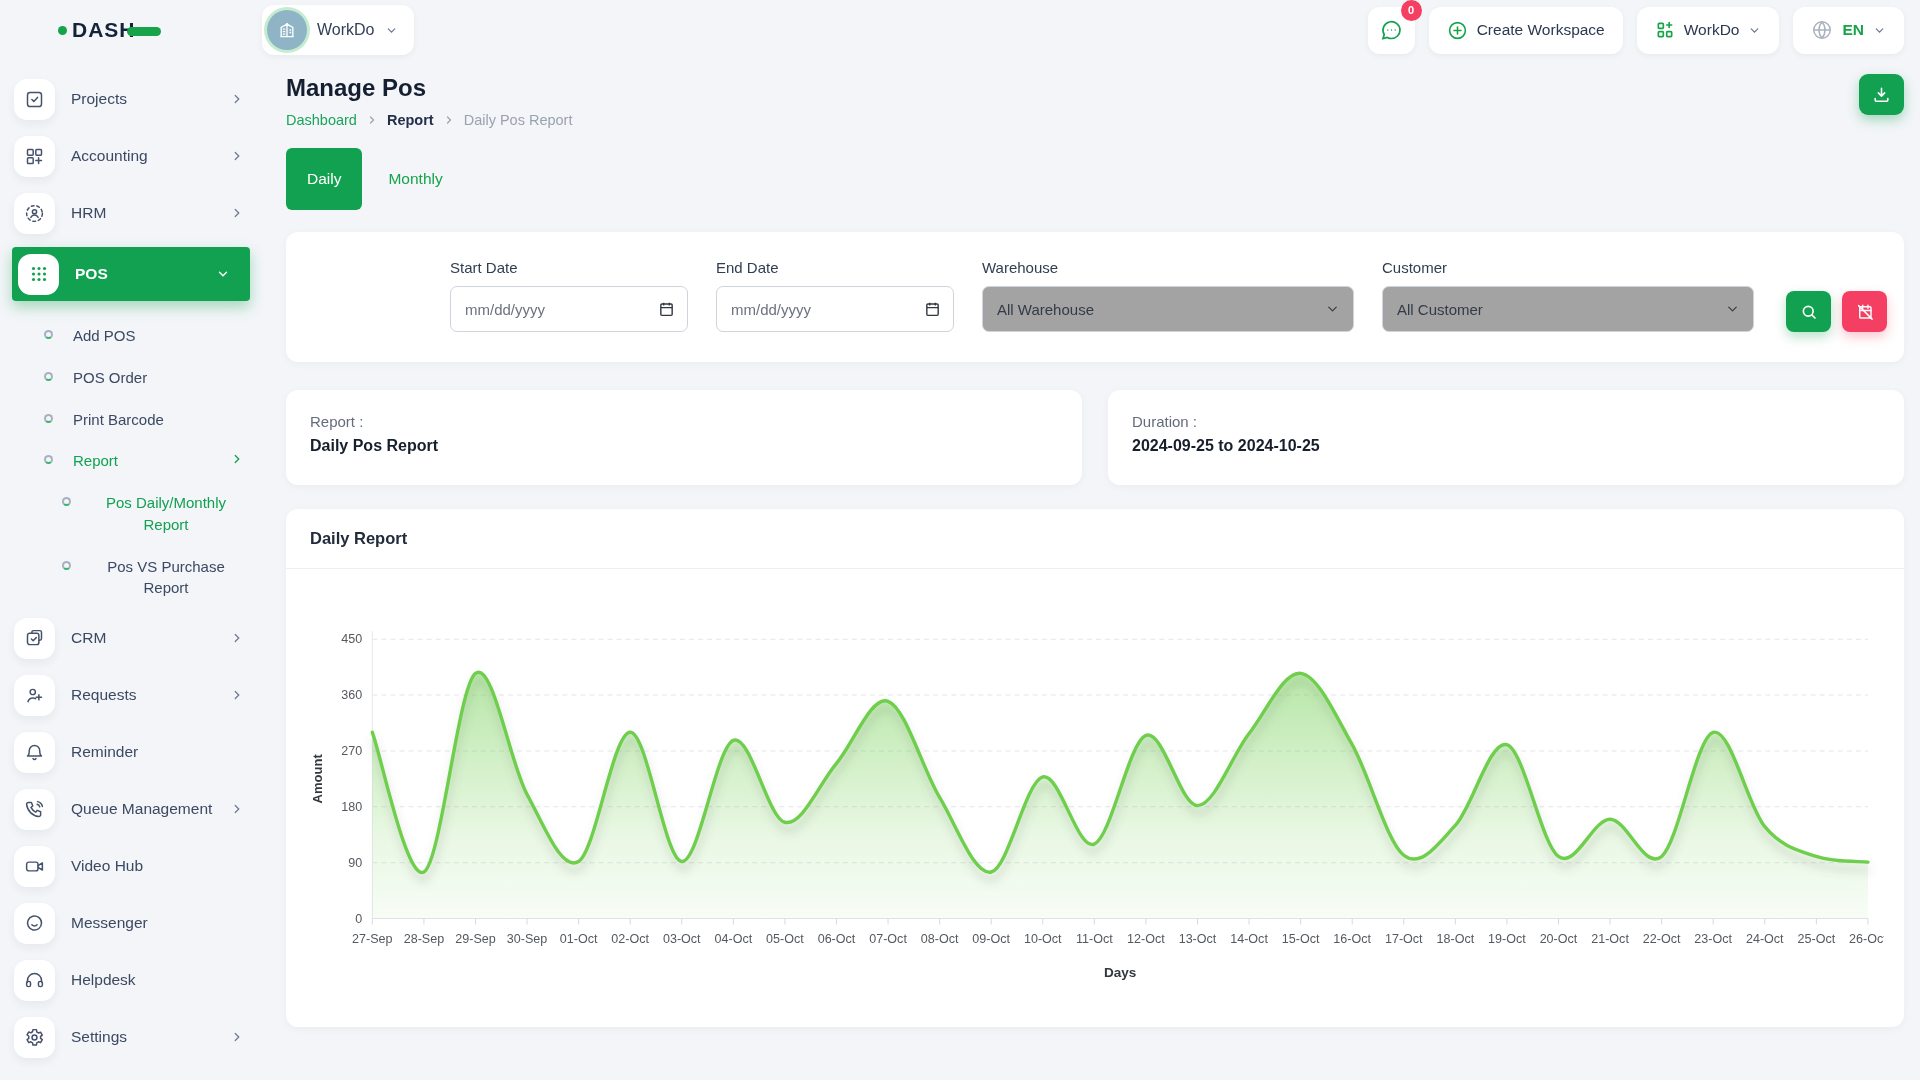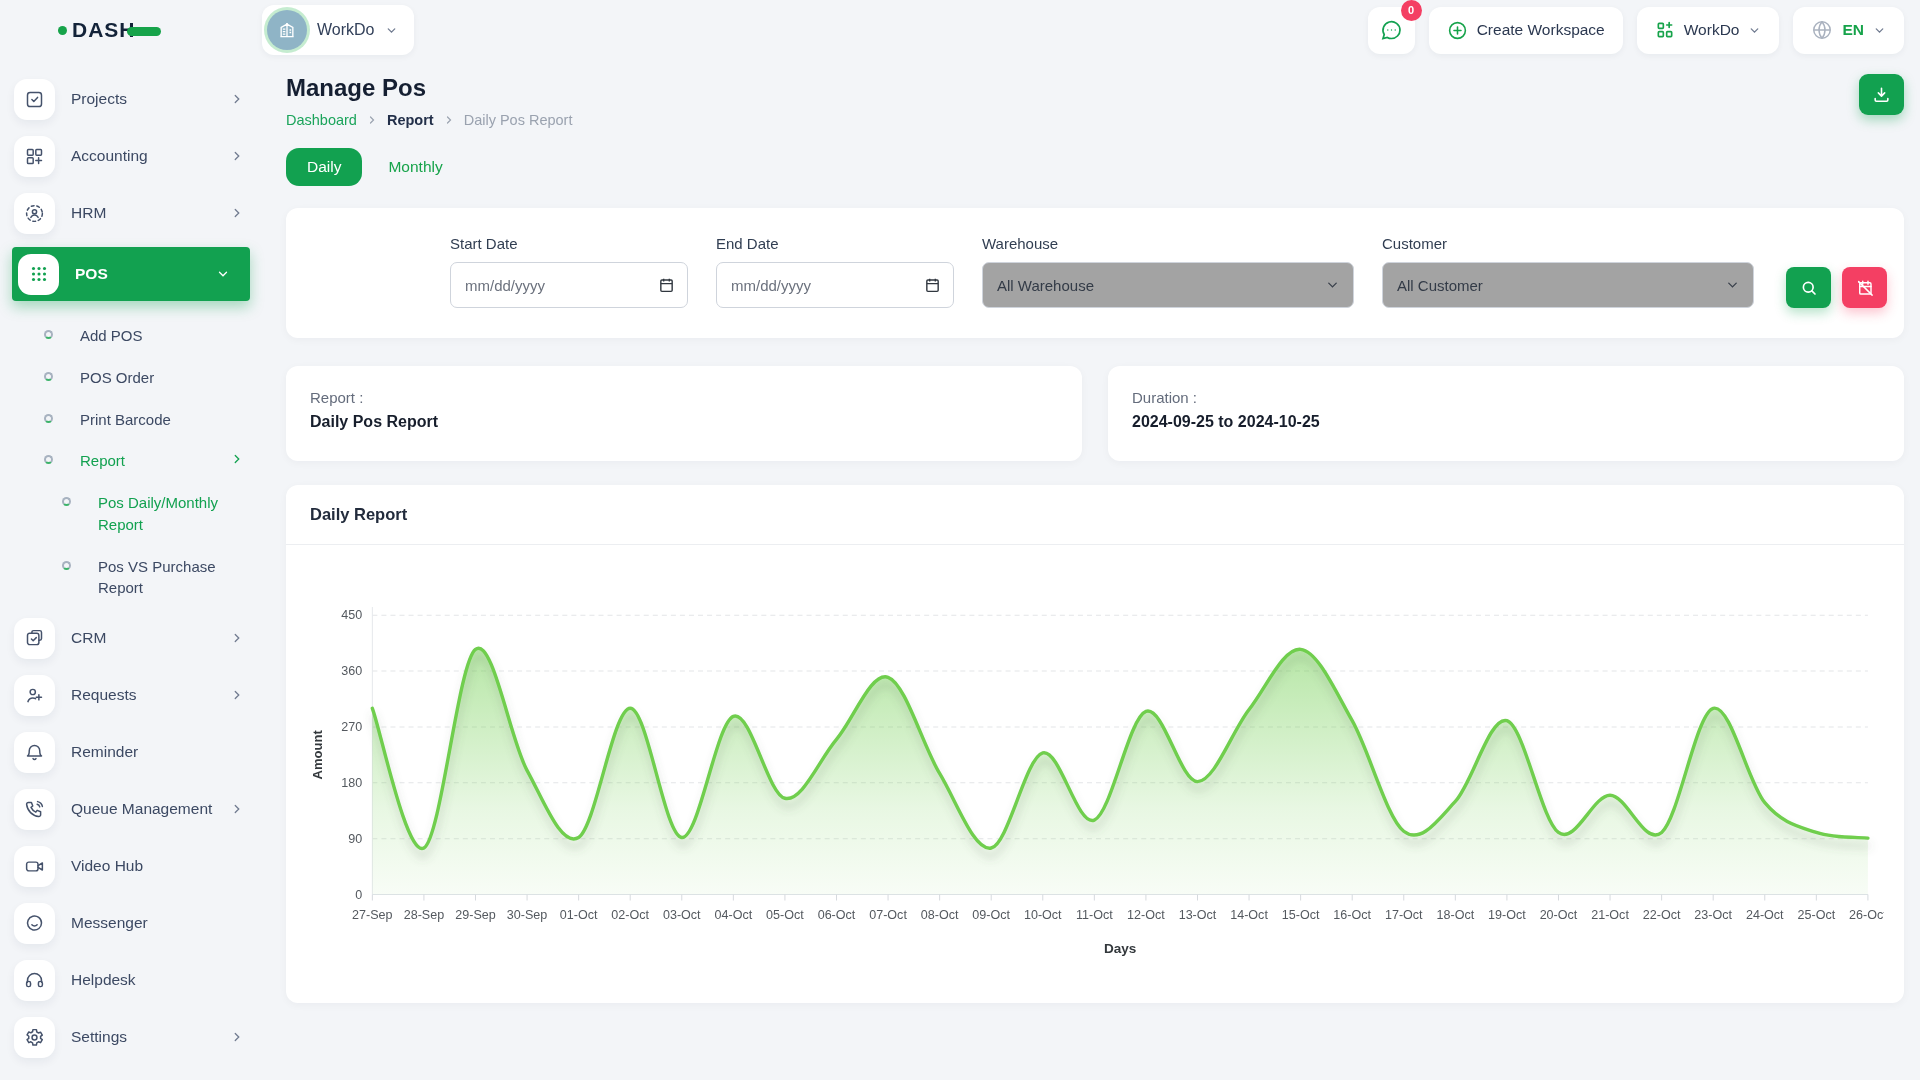--- a/index.html
+++ b/index.html
@@ -51,43 +51,43 @@
   .side-item.active-pill { background:#12a150; border-radius:4px; height:54px; padding:0 14px 0 6px;
                            margin:0 0 14px -2px; box-shadow:0 6px 14px rgba(18,161,80,.35); }
   .side-item.active-pill .side-icon { box-shadow:none; }
   .side-item.active-pill .side-label { color:#fff; font-weight:700; }
   .side-item.active-pill .side-chev { color:#fff; }
 
   .submenu { padding-left:30px; margin-bottom:6px; }
   .sub-item { display:flex; align-items:flex-start; padding:10px 0; cursor:pointer; }
   .bullet { width:9px; height:9px; border-radius:50%; border:2px solid #a7b2c0; border-bottom-color:#3cb36a;
             margin:5px 0 0 0; flex-shrink:0; }
-  .sub-label { margin-left:27px; color:#3c4963; font-size:15px; line-height:1.45; }
+  .sub-label { margin-left:20px; color:#3c4963; font-size:15px; line-height:1.45;text-align:center; }
   .sub-item.active .sub-label { color:#12a150; }
   .sub-item .side-chev { margin-top:2px; }
   .sub-item.active .side-chev { color:#12a150; }
   .subsub { padding-left:18px; }
   .subsub .sub-label { max-width:150px; }
 
   
   .main { flex:1; padding:14px 16px 40px 24px; min-width:0; }
   .title-row { display:flex; align-items:flex-start; }
   .page-title { font-size:24px; font-weight:700; color:#151f32; }
   .breadcrumb { display:flex; align-items:center; gap:9px; margin-top:10px; font-size:14.5px; }
   .bc-link { color:#1ba45b; cursor:pointer; }
   .bc-strong { color:#23304a; font-weight:600; cursor:pointer; }
   .bc-muted { color:#9aa2af; }
   .bc-sep { color:#9aa2af; display:flex; }
   .dl-btn { margin-left:auto; width:45px; height:41px; border-radius:9px; background:#12a150; border:none;
             display:flex; align-items:center; justify-content:center; cursor:pointer;
             box-shadow:0 5px 12px rgba(18,161,80,.35); }
 
   .tabs { display:flex; align-items:center; gap:26px; margin-top:20px; }
-  .tab-daily { background:#12a150; color:#fff; font-size:15.5px; border:none; border-radius:13px;
-               padding:10px 21px; cursor:pointer; }
+  .tab-daily { background:#12a150; color:#fff; font-size:15.5px; border:none; border-radius:6px;
+               padding:22px 21px; cursor:pointer; }
   .tab-monthly { background:none; border:none; color:#16a34a; font-size:15.5px; cursor:pointer; }
 
   .card { background:#fff; border-radius:12px; box-shadow:0 2px 8px rgba(20,30,60,.04); }
 
   .filter-card { margin-top:22px; padding:27px 24px 30px; display:flex; }
   .filter-fields { display:flex; gap:28px; margin-left:140px; flex:1; }
   .f-group { display:flex; flex-direction:column; }
   .f-label { font-size:15px; color:#313e52; margin-bottom:10px; }
   .f-date { width:238px;justify-content:space-between; }
   .f-select { width:372px; }

